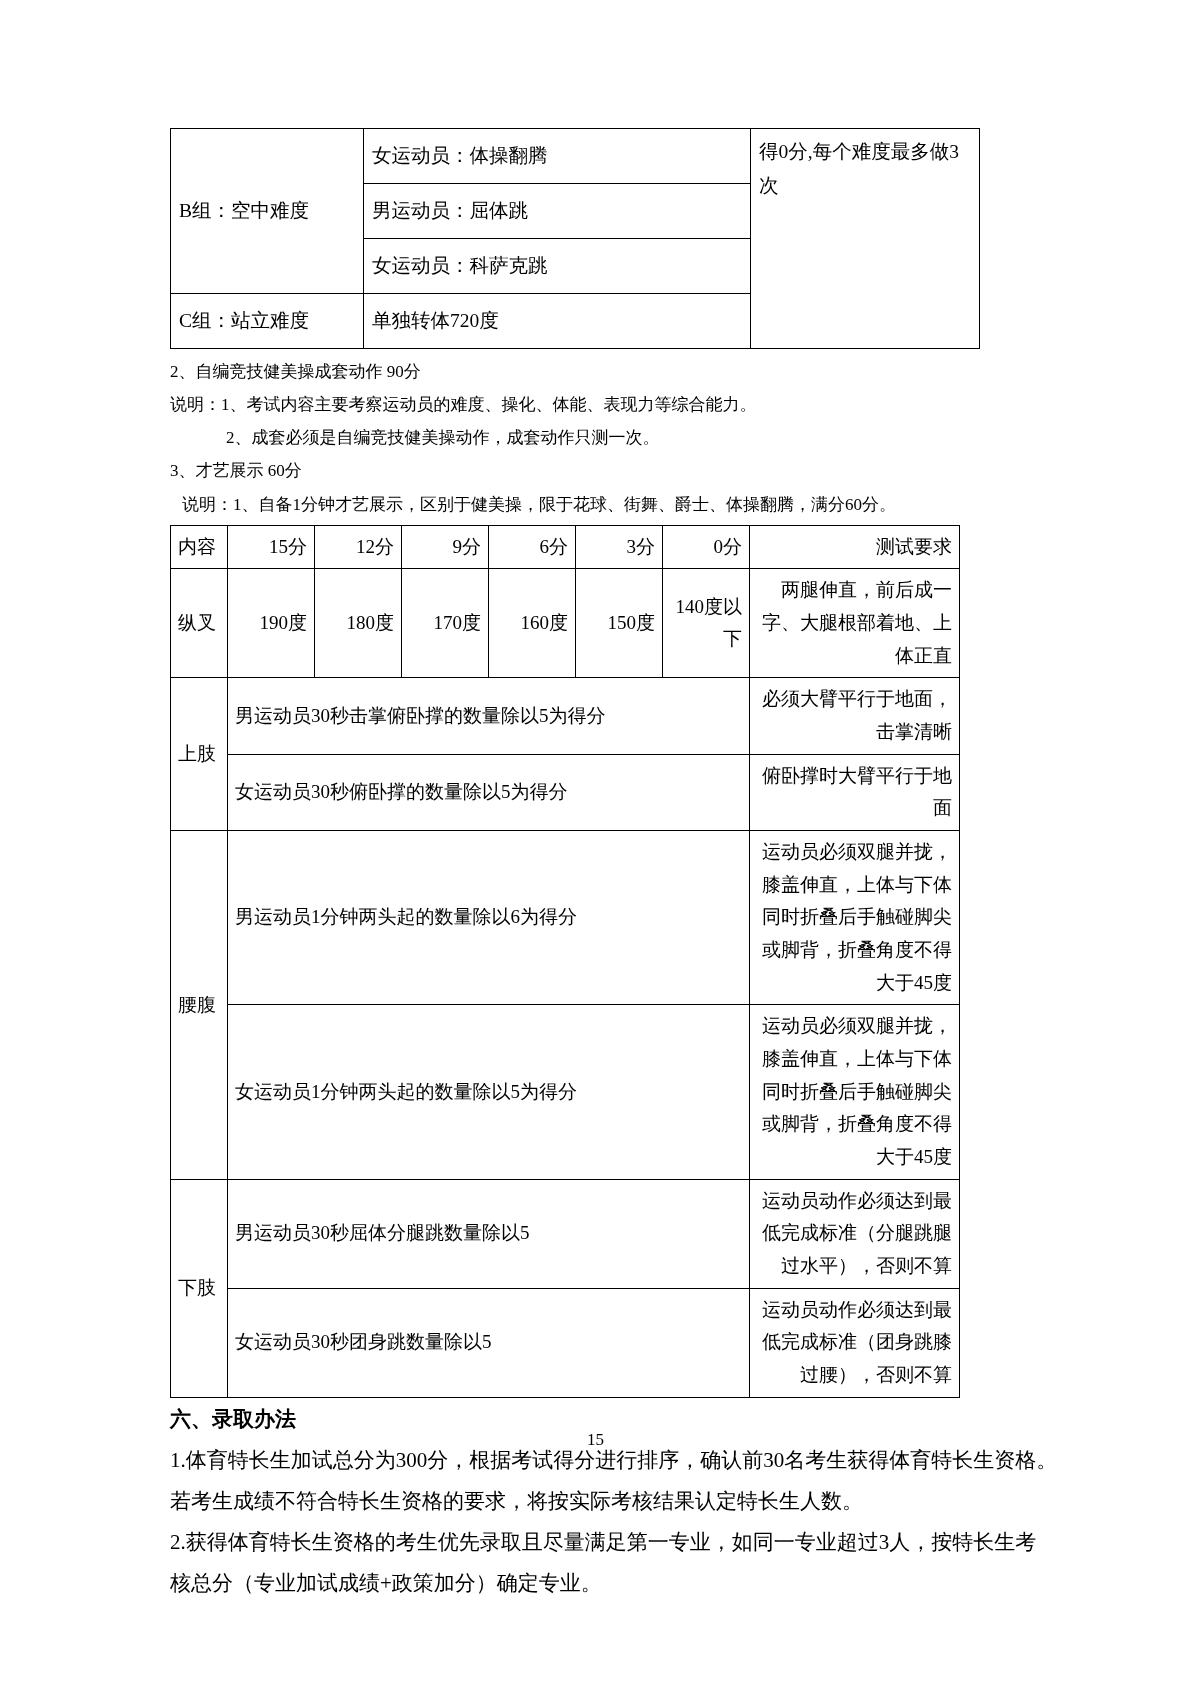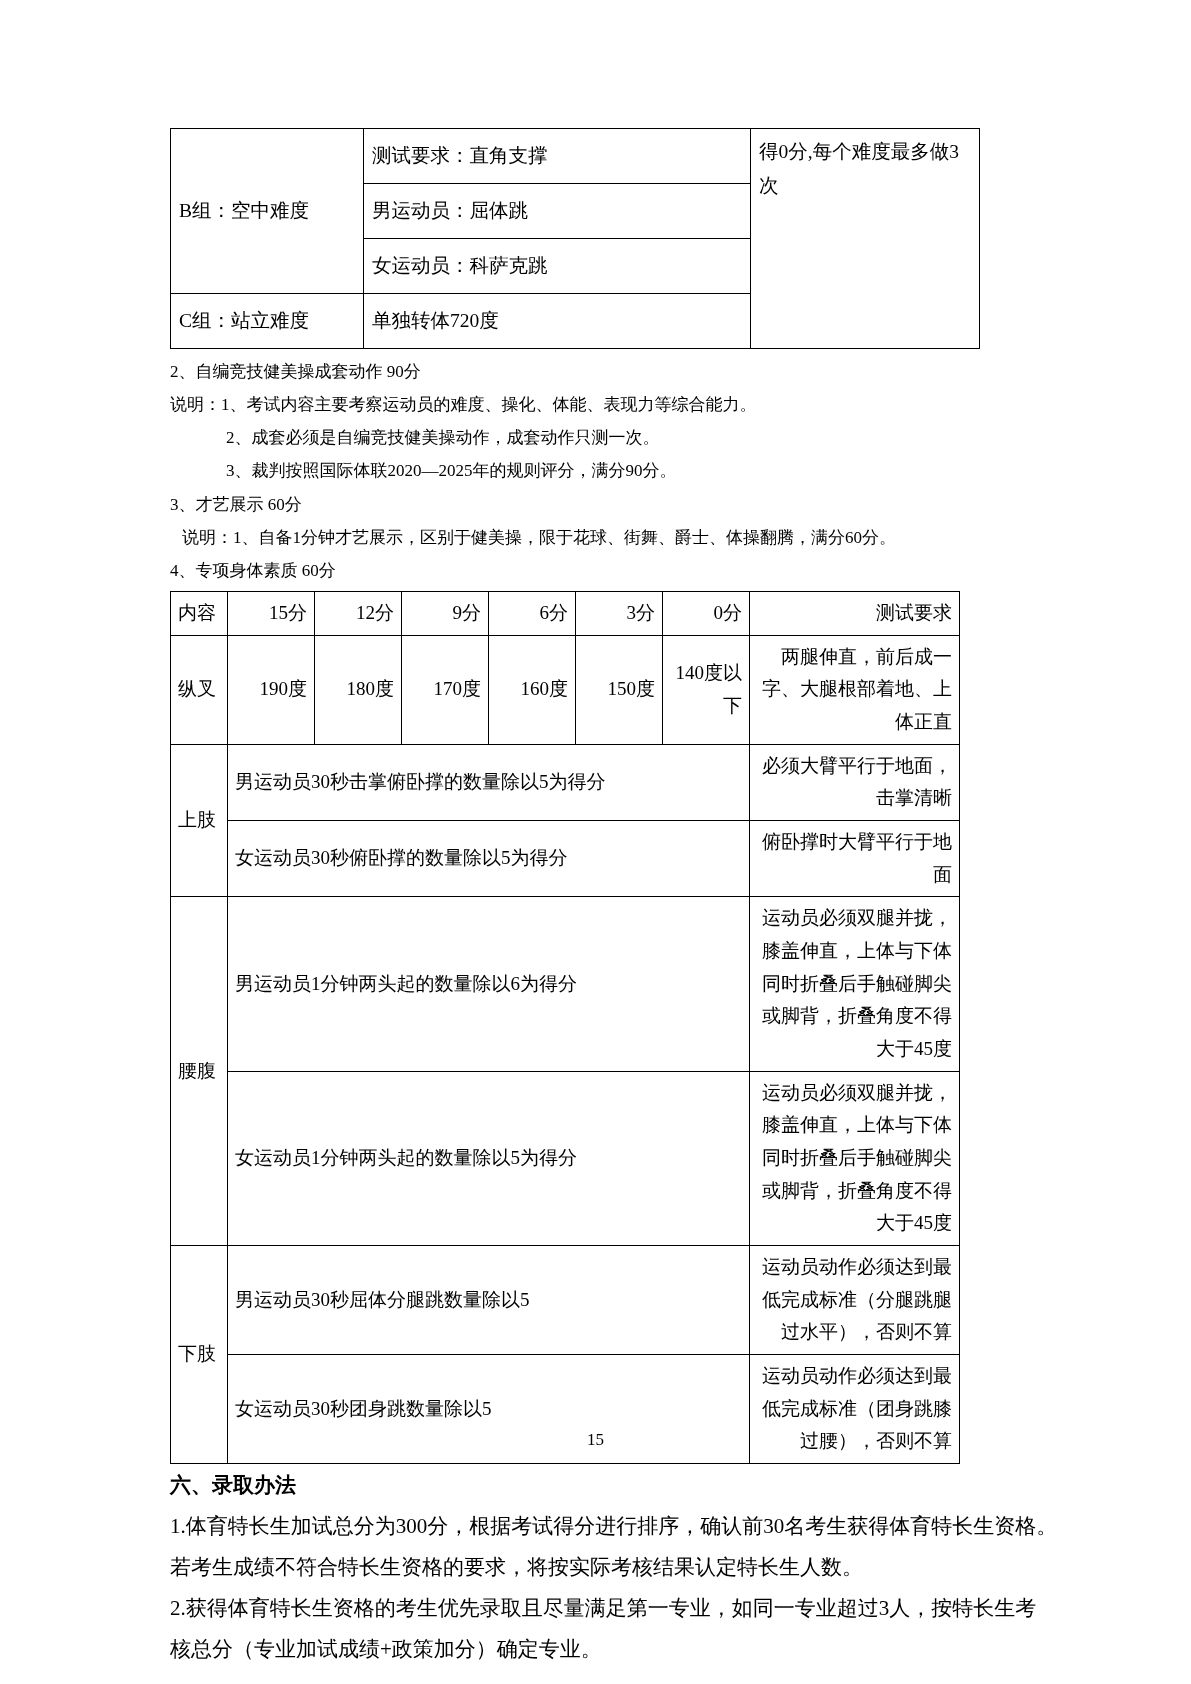--- a/index.html
+++ b/index.html
@@ -97,47 +97,45 @@
 </style>
 </head>
 <body>
 
 <div class="page">
 
   <table class="t1">
     <tbody>
         <tr>
       <td class="c1" rowspan="3">B组：空中难度</td>
-      <td class="c2">测试要求：直角支撑</td>
+      <td class="c2">女运动员：体操翻腾</td>
       <td class="c3" rowspan="4">得0分,每个难度最多做3 次</td>
     </tr>
     <tr>
       <td class="c2">男运动员：屈体跳</td>
     </tr>
     <tr>
       <td class="c2">女运动员：科萨克跳</td>
     </tr>
     <tr>
       <td class="c1">C组：站立难度</td>
       <td class="c2">单独转体720度</td>
     </tr>
   </tbody>
     </table>
 
   <div class="spacer6"></div>
 
   <div class="line">2、自编竞技健美操成套动作  90分</div>
   <div class="line">说明：1、考试内容主要考察运动员的难度、操化、体能、表现力等综合能力。</div>
   <div class="line indent2">2、成套必须是自编竞技健美操动作，成套动作只测一次。</div>
-  <div class="line indent2">3、裁判按照国际体联2020—2025年的规则评分，满分90分。</div>
 
   <div class="line">3、才艺展示  60分</div>
   <div class="line indent-half">说明：1、自备1分钟才艺展示，区别于健美操，限于花球、街舞、爵士、体操翻腾，满分60分。</div>
 
-  <div class="line">4、专项身体素质  60分</div>
 
   <table class="t2">
 
     <tbody>
         <tr>
       <td class="cat">内容</td>
       <td class="sc">15分</td>
       <td class="sc">12分</td>
       <td class="sc">9分</td>
       <td class="sc">6分</td>

